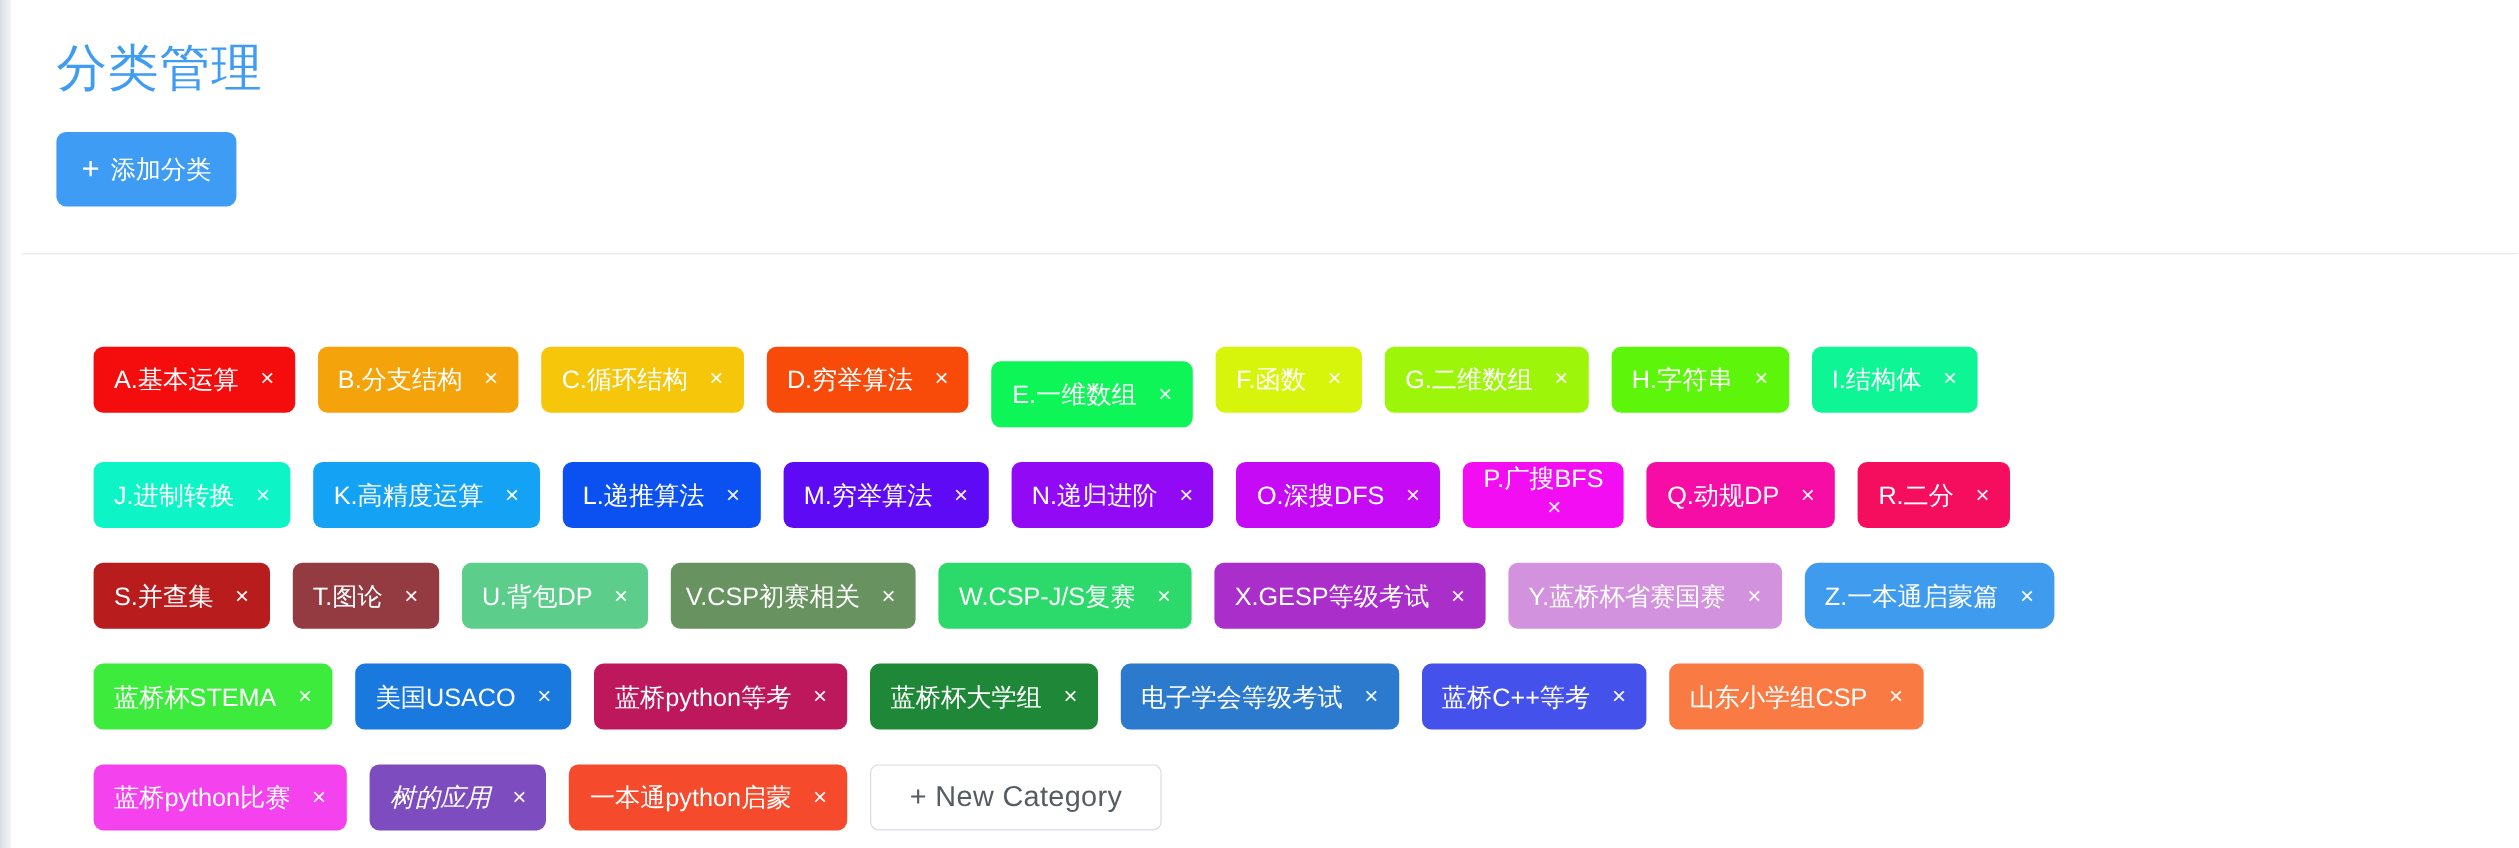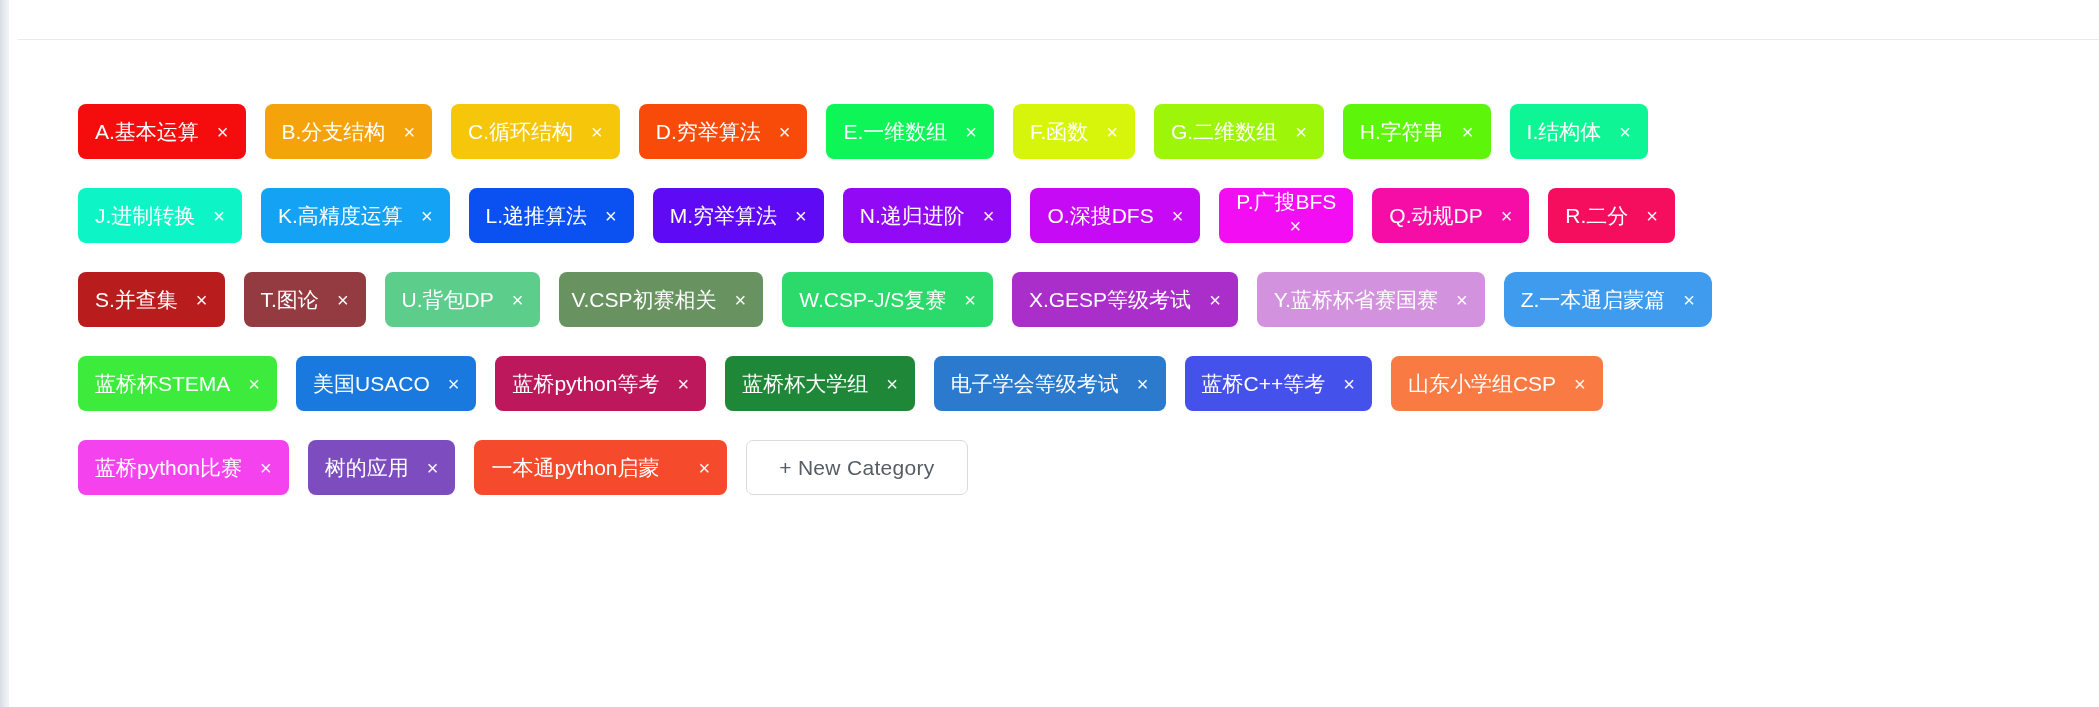--- a/index.html
+++ b/index.html
@@ -22,30 +22,38 @@
   .tags{padding:64px 40px 0 78px;}
   .tag-row{display:flex;align-items:center;gap:19px;margin-bottom:29px;}
   .tag{
     display:inline-flex;align-items:center;height:55px;padding:0 17px;
     border-radius:8px;color:#ffffff;white-space:nowrap;
   }
   .tag-label{font-size:21px;}
   .tag-close{margin-left:18px;font-size:20px;line-height:1;opacity:.96;cursor:pointer;}
   .new-cat{
     display:inline-flex;align-items:center;height:55px;padding:0 32px;background:#ffffff;
-    border:1px solid #d8dce1;border-radius:7px;color:#565c63;font-size:21px;cursor:pointer;
+    border:1px solid #d8dce1;border-radius:7px;color:#565c63;font-size:24px;cursor:pointer;
     letter-spacing:.3px;
   }
 </style>
 </head>
 <body>
 
 <div class="screen">
   <div class="scrollstrip"></div>
 
+  <div class="content">
+    <h1 class="page-title">分类管理</h1>
+
+    <button class="add-btn">
+      <span class="plus">+</span>
+      <span>添加分类</span>
+    </button>
+  </div>
 
   <div class="divider"></div>
 
   <div class="tags">
       <div class="tag-row">
         <div class="tag" style="background: rgb(245, 13, 13);">
           <span class="tag-label">A.基本运算</span>
           <span class="tag-close">×</span>
         </div>
         <div class="tag" style="background: rgb(245, 163, 10);">
@@ -53,21 +61,21 @@
           <span class="tag-close">×</span>
         </div>
         <div class="tag" style="background: rgb(245, 198, 10);">
           <span class="tag-label">C.循环结构</span>
           <span class="tag-close">×</span>
         </div>
         <div class="tag" style="background: rgb(248, 75, 10);">
           <span class="tag-label">D.穷举算法</span>
           <span class="tag-close">×</span>
         </div>
-        <div class="tag" style="background: rgb(13, 245, 86);">
+        <div class="tag" style="background: rgb(13, 245, 86); margin-top: 25px;">
           <span class="tag-label">E.一维数组</span>
           <span class="tag-close">×</span>
         </div>
         <div class="tag" style="background: rgb(215, 245, 10);">
           <span class="tag-label">F.函数</span>
           <span class="tag-close">×</span>
         </div>
         <div class="tag" style="background: rgb(157, 245, 10);">
           <span class="tag-label">G.二维数组</span>
           <span class="tag-close">×</span>
@@ -181,24 +189,24 @@
         <div class="tag" style="background: rgb(250, 122, 67);">
           <span class="tag-label">山东小学组CSP</span>
           <span class="tag-close">×</span>
         </div>
       </div>
       <div class="tag-row">
         <div class="tag" style="background: rgb(245, 66, 239);">
           <span class="tag-label">蓝桥python比赛</span>
           <span class="tag-close">×</span>
         </div>
-        <div class="tag" style="background: rgb(125, 76, 190);">
+        <div class="tag" style="background: rgb(125, 76, 190); font-style: italic;">
           <span class="tag-label">树的应用</span>
           <span class="tag-close">×</span>
         </div>
-        <div class="tag" style="background: rgb(245, 74, 43); gap: 21px;">
+        <div class="tag" style="background: rgb(245, 74, 43);">
           <span class="tag-label">一本通python启蒙</span>
           <span class="tag-close">×</span>
         </div>
         <button class="new-cat">+ New Category</button>
       </div>
     </div>
 </div>
 
 </body></html>

